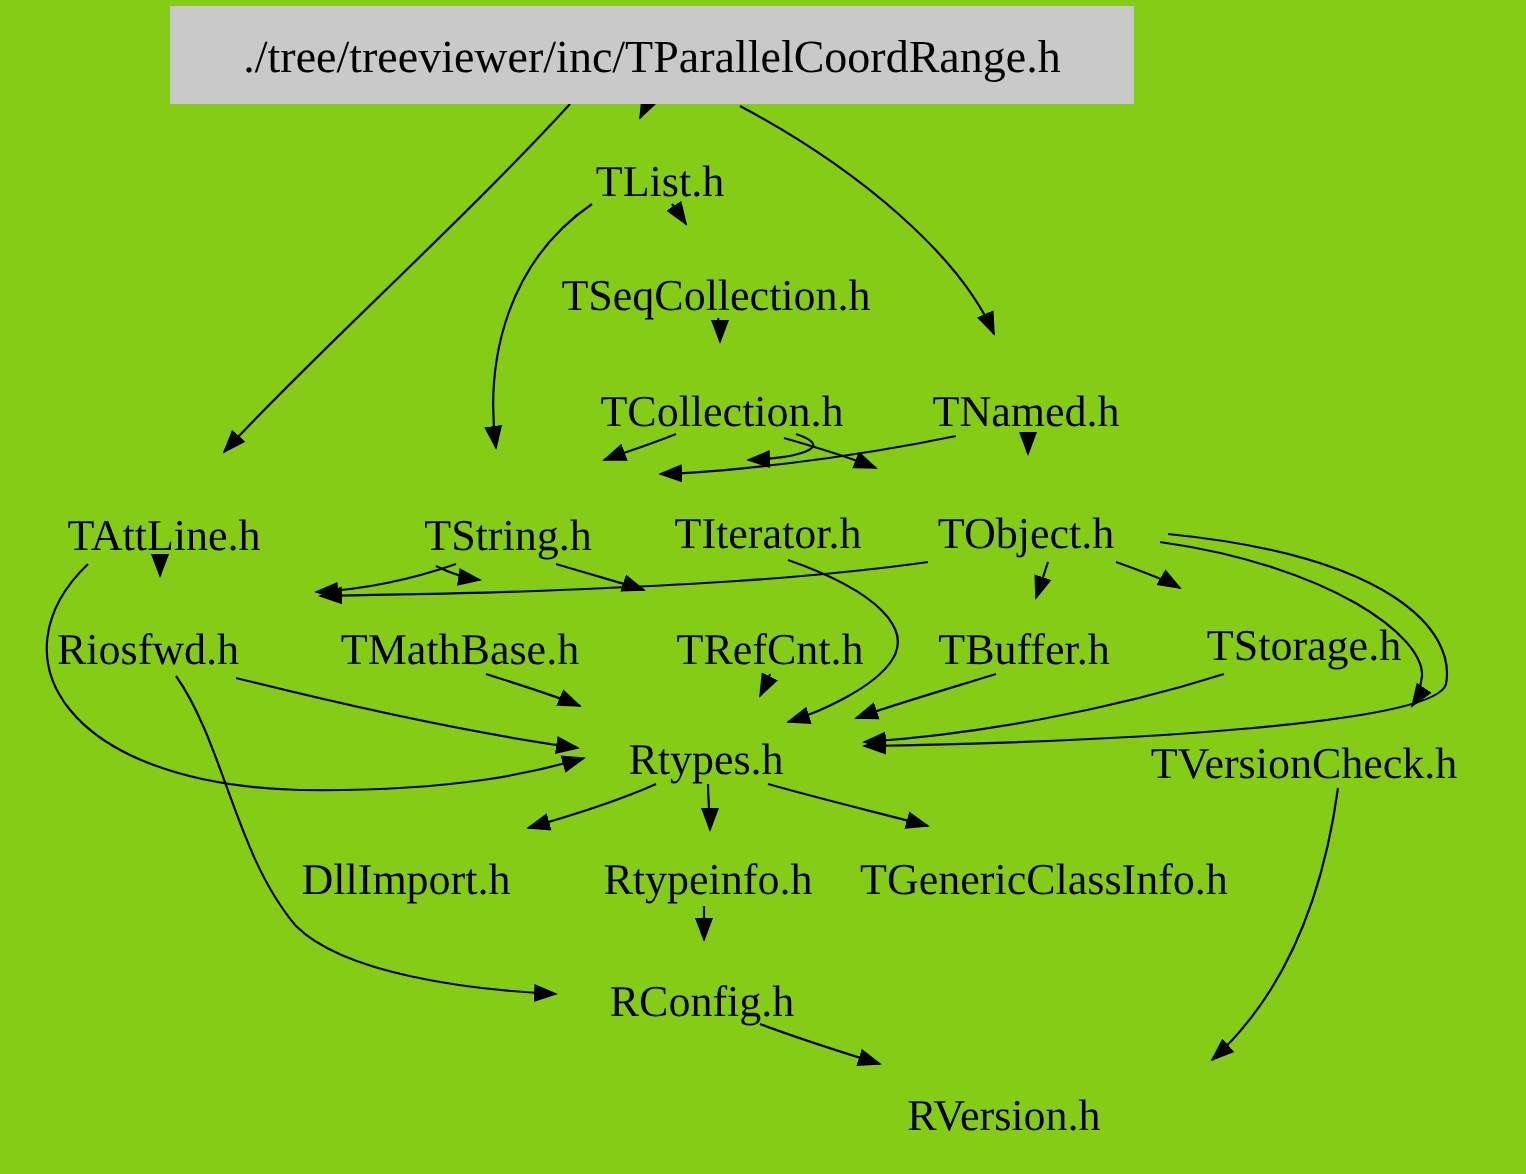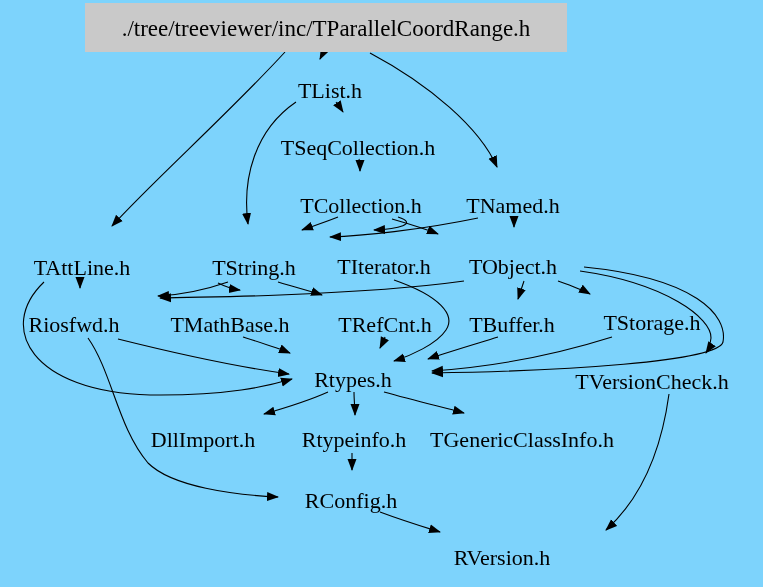--- a/index.html
+++ b/index.html
@@ -1,20 +1,20 @@
 <!DOCTYPE html>
 <html><head>
 <meta charset="utf-8">
 <style>
   html, body { margin: 0; padding: 0; background: #ffffff; }
   #canvas {
     position: relative;
     width: 763px;
     height: 587px;
-    background: #7dd3fc;
+    background: #84cc16;
     font-family: "Liberation Serif", "DejaVu Serif", serif;
   }
   svg { display: block; }
   .edge { fill: none; stroke: #000000; stroke-width: 1.1; }
   .node-label {
     font-family: "Liberation Serif", "DejaVu Serif", serif;
     font-size: 22px;
     fill: #000000;
   }
   .root-label { font-size: 23px; }

